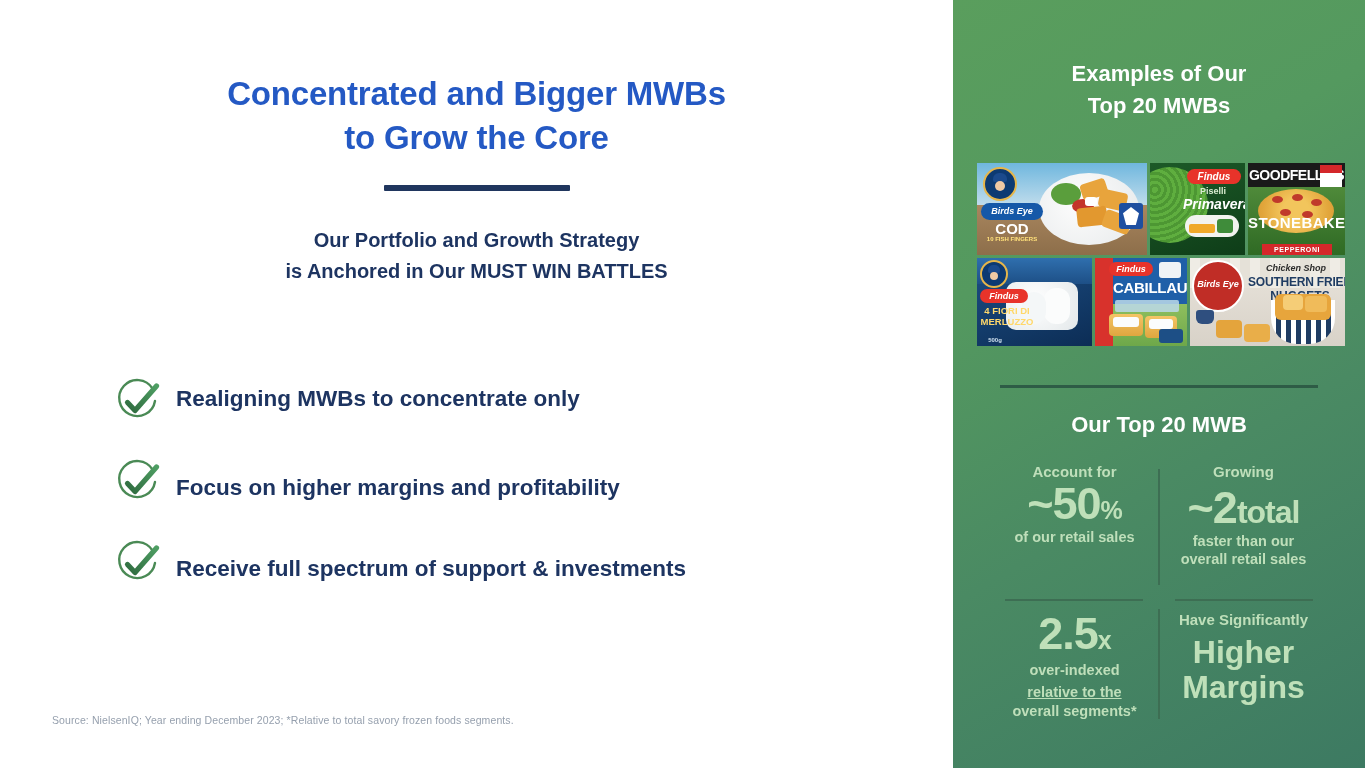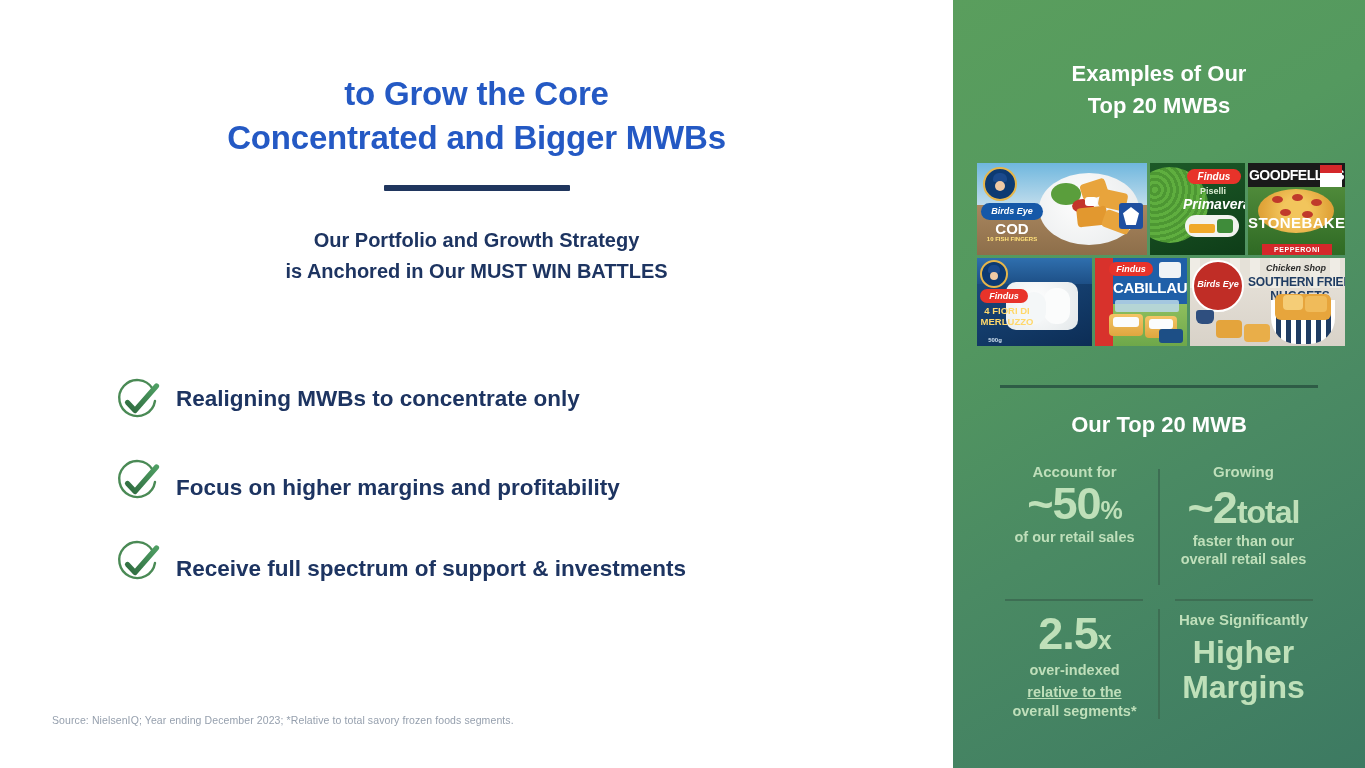--- a/index.html
+++ b/index.html
@@ -96,22 +96,22 @@
   .vline { position:absolute; width:2px; background:#3d6e53; }
   .hline { position:absolute; height:2px; background:#3d6e53; }
 </style>
 </head>
 <body>
 
 <div id="left-panel">
 
   <div id="title-block">
     <div id="slide-title">
+      <div>Concentrated and Bigger MWBs</div>
       <div>to Grow the Core</div>
-      <div>Concentrated and Bigger MWBs</div>
     </div>
     <div id="title-rule"></div>
     <div id="subtitle">
       <div>Our Portfolio and Growth Strategy</div>
       <div>is Anchored in Our MUST WIN BATTLES</div>
     </div>
   </div>
 
   <div id="bullets">
 

